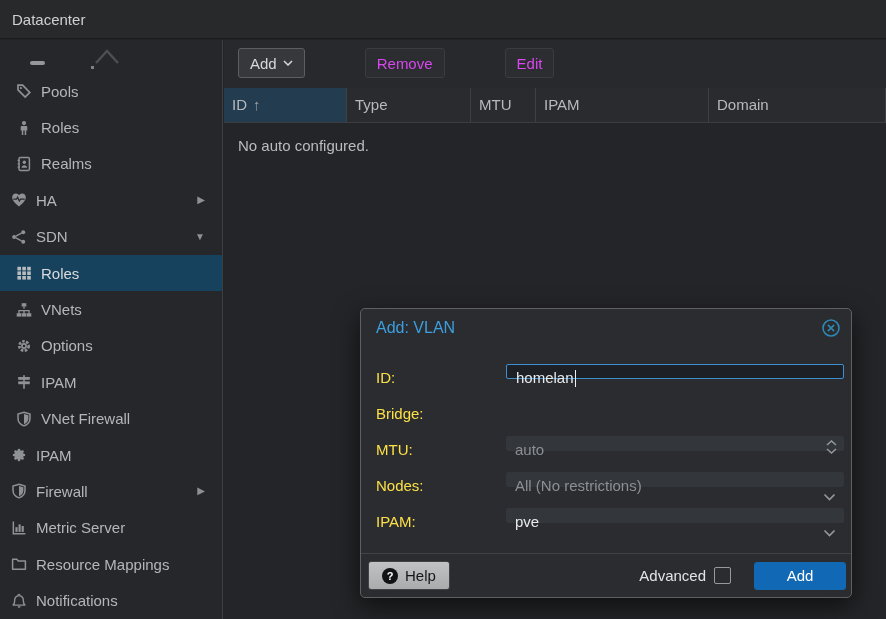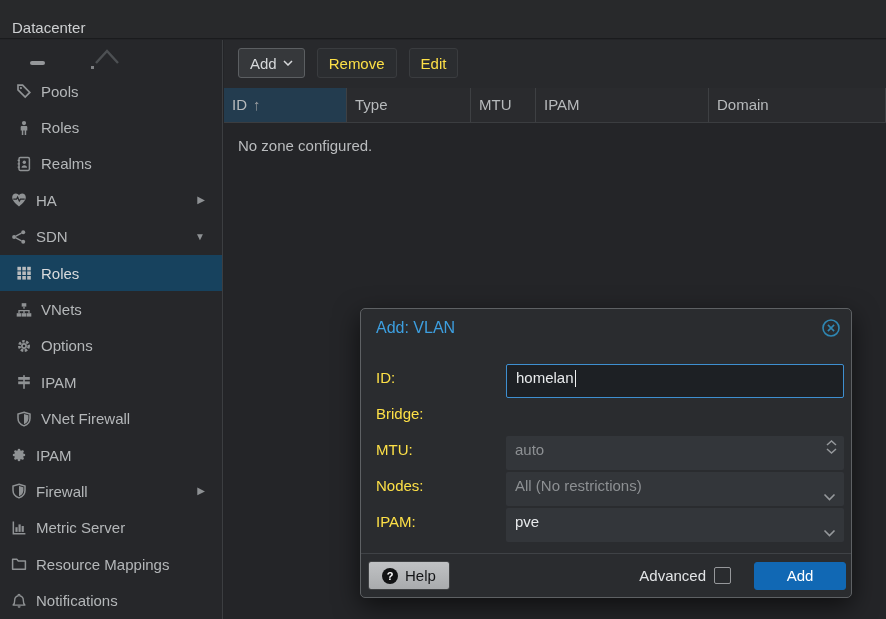--- a/index.html
+++ b/index.html
@@ -5,21 +5,21 @@
   * { margin:0; padding:0; box-sizing:border-box; }
   html,body { width:886px; height:619px; overflow:hidden; }
   body {
     font-family:"Liberation Sans","DejaVu Sans",sans-serif;
     background:#232427; color:#c7c9cb; position:relative; font-size:15px;
   }
 
   
   .topbar { position:absolute; left:0; top:0; width:886px; height:39px;
     background:#28292b; border-bottom:1px solid #1a1b1d; }
-  .topbar-title { position:absolute; left:12px; top:8px; line-height:39px;
+  .topbar-title { position:absolute; left:12px; top:0; line-height:39px;
     color:#ced0d2; font-size:15px; }
 
   
   .sidebar { position:absolute; left:0; top:40px; width:223px; bottom:0;
     background:#26272a; border-right:1px solid #3c3e41; }
   .tree-fragment { position:relative; height:33px; }
   .frag-dash { position:absolute; left:30px; top:21px; width:15px; height:4px;
     background:#95979a; border-radius:2px; display:block; }
   .frag-dot { position:absolute; left:91px; top:26px; width:3px; height:3px;
     background:#7f8184; display:block; }
@@ -35,41 +35,41 @@
   .tree-label { white-space:nowrap; }
   .expander { position:absolute; right:17px; top:50%; transform:translateY(-52%);
     font-size:10px; color:#8e9194; }
 
   
   .content { position:absolute; left:224px; top:40px; right:0; bottom:0; background:#242528; }
   .toolbar { height:48px; background:#28292c; padding:8px 0 0 14px; display:flex; gap:12px; }
   .tb-btn { height:30px; display:inline-flex; align-items:center; gap:6px;
     padding:0 11px; border-radius:3px; font-size:15px; }
   .tb-btn.enabled { background:#36383b; border:1px solid #5c5f62; color:#d6d8da; cursor:pointer; }
-  .tb-btn.disabled { background:#2b2d30; border:1px solid #3a3c3f; color:#fde047; }
+  .tb-btn.disabled { background:#2b2d30; border:1px solid #3a3c3f; color:#d946ef;margin-left:48px; }
 
   .grid-header { display:flex; height:35px; background:#2a2b2e; border-bottom:1px solid #3b3d40; }
   .col { line-height:34px; padding-left:8px; color:#b7babc; border-right:1px solid #3e4043;
     white-space:nowrap; overflow:hidden; cursor:pointer; }
   .col.sorted { background:#233c4f; }
   .col .sort-arrow { color:#9a9da0; margin-left:6px; }
   .empty-text { margin:14px 0 0 14px; color:#babcbe; }
 
   
   .dialog { position:absolute; left:360px; top:308px; width:492px; height:290px;
     background:#2a2c2f; border:1px solid #5e6164; border-radius:5px;
     box-shadow:0 8px 26px rgba(0,0,0,.6); z-index:10; }
   .dialog-header { position:relative; height:36px;text-decoration:underline; }
   .dialog-title { position:absolute; left:15px; top:0; line-height:38px;
     font-size:16px; color:#3d9fe0; }
   .dialog-close { position:absolute; right:10px; top:9px; width:20px; height:20px; cursor:pointer; }
   .dialog-body { padding:19px 7px 0 15px; }
   .field-row { display:flex; height:28px; margin-bottom:8px; }
   .field-label { width:130px; line-height:28px; color:#fde047; flex:none; }
-  .field-control { flex:1; height:34px; background:#33363a; border-radius:2px;
+  .field-control { flex:1; height:15px; background:#33363a; border-radius:2px;
     position:relative; padding-left:9px; line-height:28px; cursor:text; }
   .field-control.focused { background:#1d2024; border:1px solid #3e8fd0; line-height:26px; }
   .field-value { color:#e8eaec; }
   .field-value.muted { color:#8d9093; }
   .text-caret { display:inline-block; width:1px; height:17px; background:#f0f1f2;
     margin-left:1px; vertical-align:-4px; }
   .spin-icons { position:absolute; right:7px; top:4px; display:flex; flex-direction:column;
     gap:2px; cursor:pointer; }
   .dd-icon { position:absolute; right:8px; top:10px; cursor:pointer; }
   .dialog-footer { position:absolute; left:0; right:0; bottom:0; height:44px;
@@ -281,21 +281,21 @@
       <span>Edit</span>
     </div>
   </div>
   <div class="grid-header" id="grid-header">
       <div class="col sorted" style="width: 123px;"><span>ID</span><span class="sort-arrow">↑</span></div>
       <div class="col" style="width: 124px;"><span>Type</span></div>
       <div class="col" style="width: 65px;"><span>MTU</span></div>
       <div class="col" style="width: 173px;"><span>IPAM</span></div>
       <div class="col" style="flex: 1 1 0%;"><span>Domain</span></div>
     </div>
-  <div class="empty-text">No zone configured.</div>
+  <div class="empty-text">No auto configured.</div>
 </div>
 
 <div class="dialog">
   <div class="dialog-header">
     <span class="dialog-title">Add: VLAN</span>
     <svg class="dialog-close" viewBox="0 0 20 20" fill="none" stroke="#2f87b3" stroke-width="1.6">
         <circle cx="10" cy="10" r="8"></circle>
         <path d="M6.9 6.9l6.2 6.2M13.1 6.9l-6.2 6.2"></path>
       </svg>
   </div>

